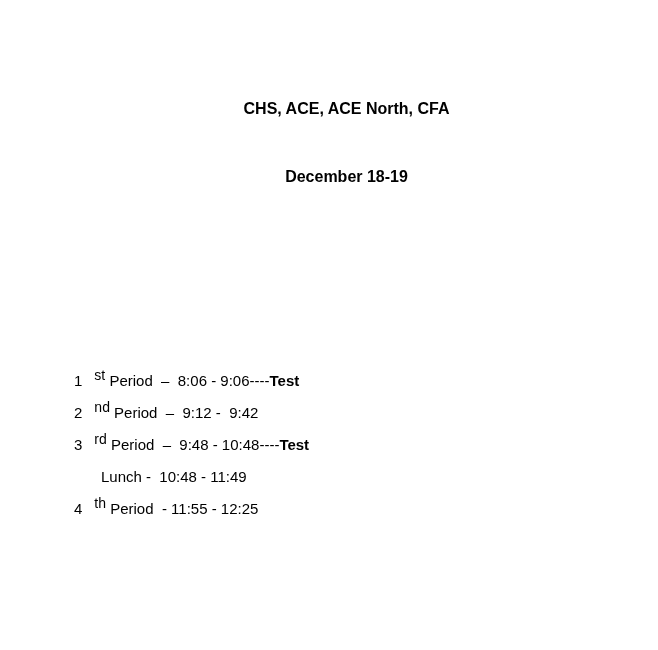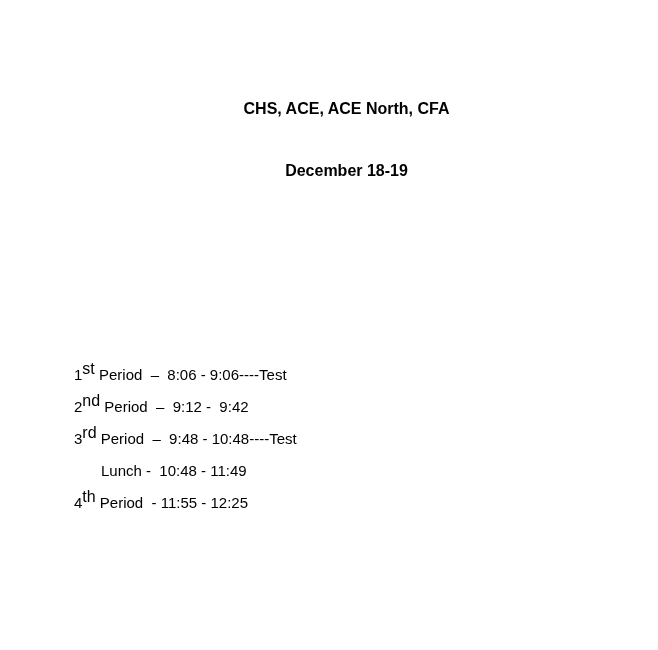--- a/index.html
+++ b/index.html
@@ -21,45 +21,47 @@
   .title-block {
     text-align: center;
     font-weight: bold;
     font-size: 16px;
     padding-left: 35px;
   }
   .title-line {
     line-height: 26px;
   }
   .title-date {
+    margin-top: 6px;
   }
   .content {
     margin-left: 74px;
     font-size: 15px;
   }
   .heading {
     font-weight: bold;
     text-decoration: underline;
     line-height: 32px;
     font-size: 15px;
   }
   .line {
     line-height: 32px;
     font-size: 15px;
   }
   .line.indent {
     padding-left: 27px;
   }
   sup {
-    font-size: 16px;
+    font-size: 14px;
     line-height: 0;
     vertical-align: super;
+    margin-left: 12px;
   }
   b {
-    font-weight: normal;
+    font-weight: bold;
   }
 </style>
 </head>
 <body>
 
 <div class="doc">
 
   <div class="title-block">
     <div class="title-line">CHS, ACE, ACE North, CFA</div>
     <div class="title-line title-date">December 18-19</div>

